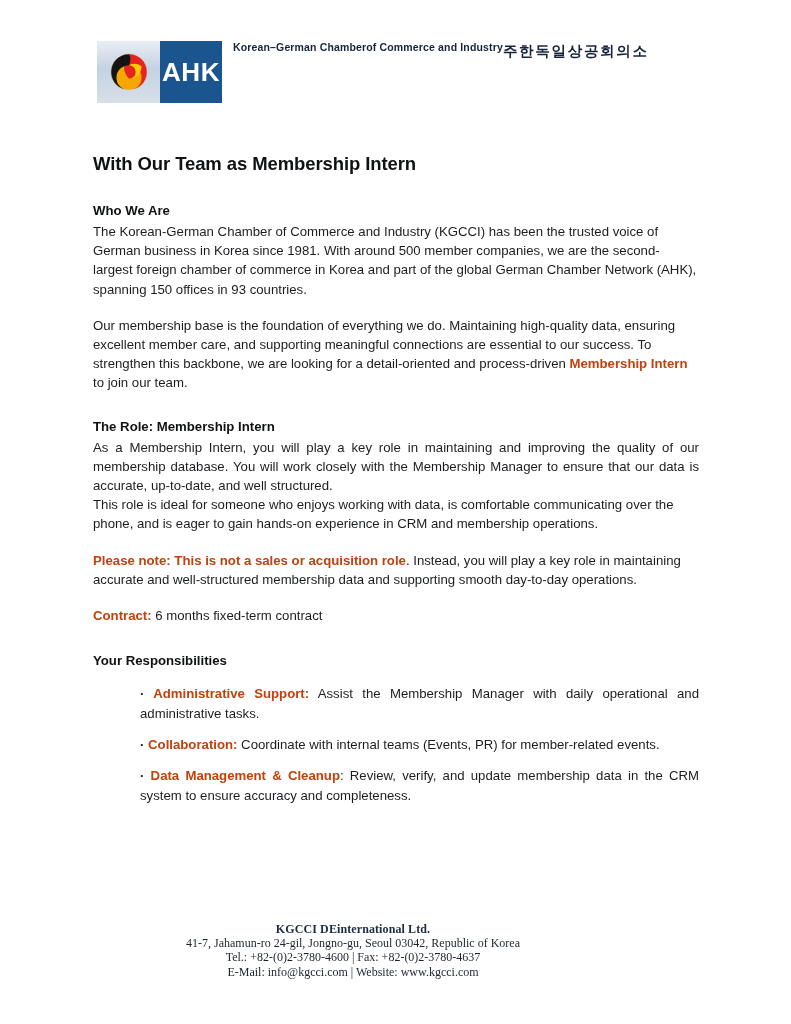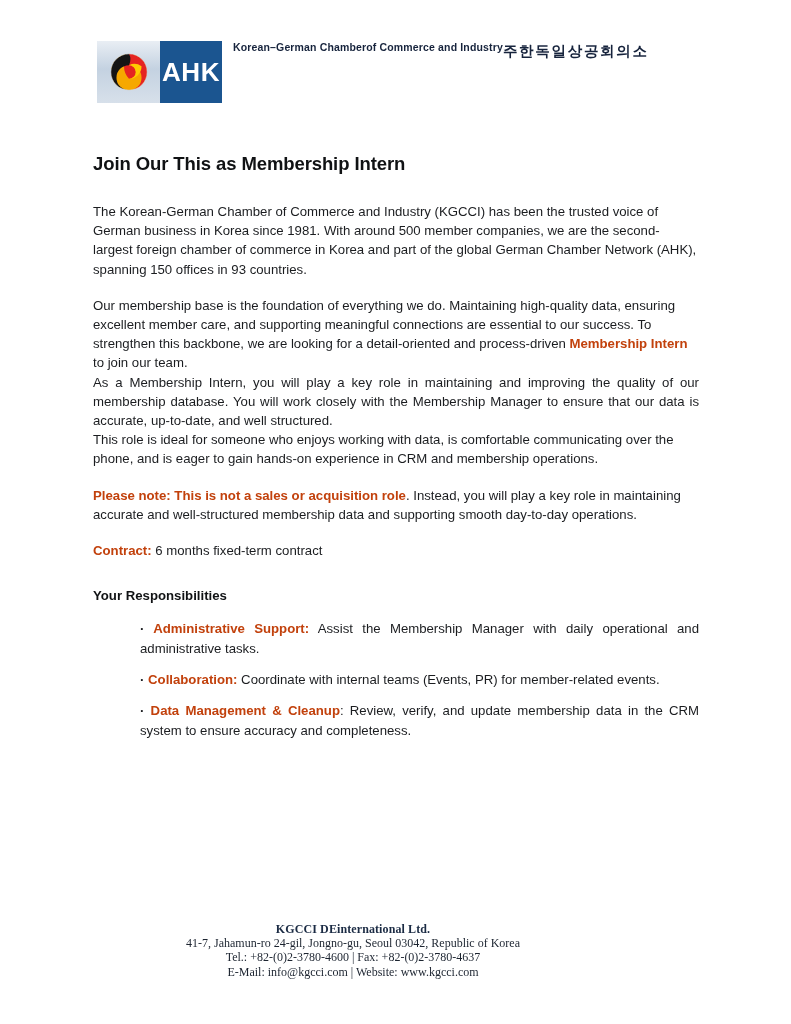--- a/index.html
+++ b/index.html
@@ -194,26 +194,28 @@
 
     <div class="logo-words">
       <div class="logo-line-en">Korean–German Chamber</div>
       <div class="logo-line-en">of Commerce and Industry</div>
       <div class="logo-line-kr">주한독일상공회의소</div>
     </div>
   </div>
 
   <div class="doc">
 
-    <h1 class="doc-title">Join Our This as Membership Intern</h1>
-
+    <h1 class="doc-title">With Our Team as Membership Intern</h1>
+
+    <h2 class="sec-head">Who We Are</h2>
     <p>The Korean-German Chamber of Commerce and Industry (KGCCI) has been the trusted voice of German business in Korea since 1981. With around 500 member companies, we are the second-largest foreign chamber of commerce in Korea and part of the global German Chamber Network (AHK), spanning 150 offices in 93 countries.</p>
 
     <p class="para-gap"><span>Our membership base is the foundation of everything we do. Maintaining high-quality data, ensuring excellent member care, and supporting meaningful connections are essential to our success. To strengthen this backbone, we are looking for a detail-oriented and process-driven </span><b>Membership Intern</b><span> to join our team.</span></p>
 
+    <h2 class="sec-head sec-gap">The Role: Membership Intern</h2>
     <p class="justify">As a Membership Intern, you will play a key role in maintaining and improving the quality of our membership database. You will work closely with the Membership Manager to ensure that our data is accurate, up-to-date, and well structured.</p>
     <p>This role is ideal for someone who enjoys working with data, is comfortable communicating over the phone, and is eager to gain hands-on experience in CRM and membership operations.</p>
 
     <p class="para-gap"><b>Please note: This is not a sales or acquisition role</b><span>. Instead, you will play a key role in maintaining accurate and well-structured membership data and supporting smooth day-to-day operations.</span></p>
 
     <p class="para-gap"><b>Contract:</b><span> 6 months fixed-term contract</span></p>
 
     <h2 class="sec-head sec-gap-lg">Your Responsibilities</h2>
 
     <div class="bullets">

